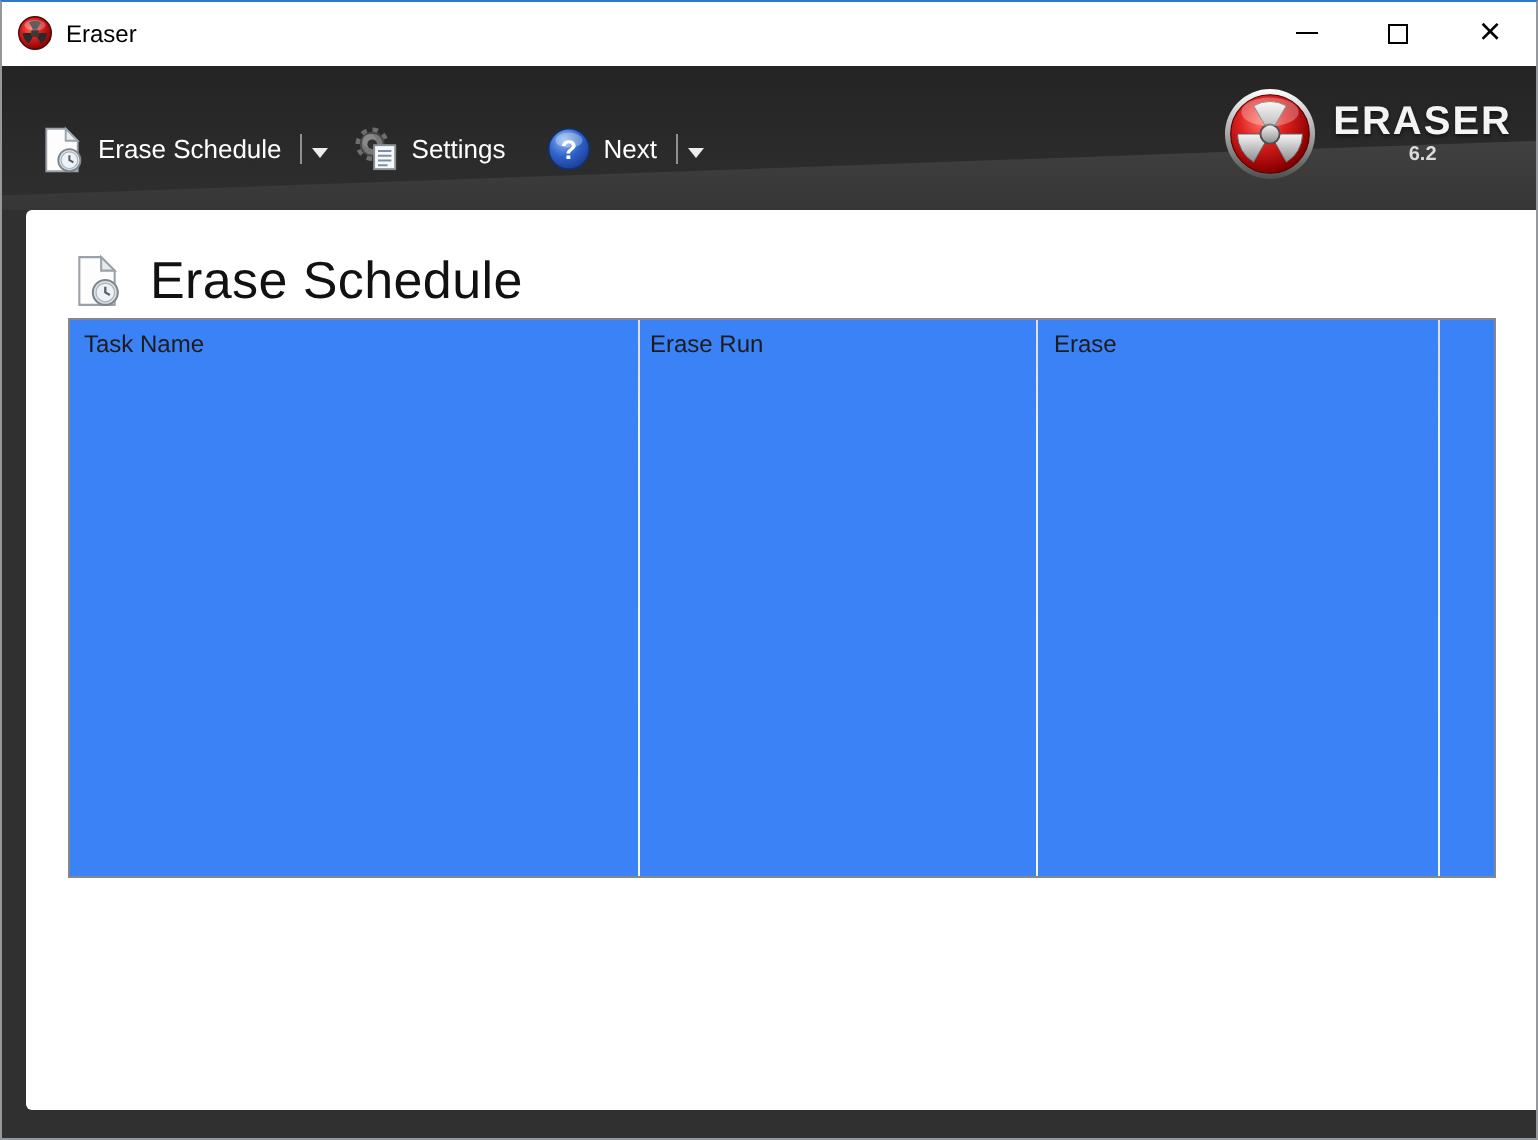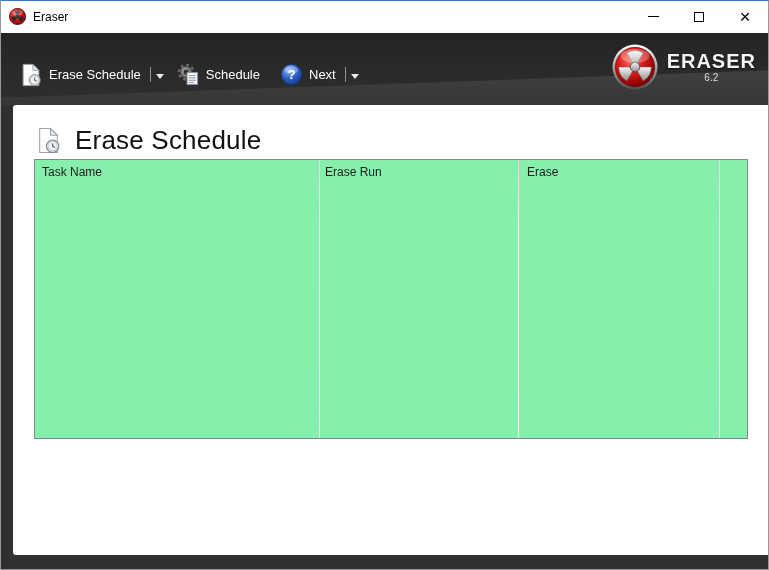--- a/index.html
+++ b/index.html
@@ -57,41 +57,41 @@
   .brand {
     position:absolute; right:12px; top:11px;
     display:flex; align-items:center;
   }
   .brand-icon { width:46px; height:46px; margin-right:9px; }
   .brand-text { display:flex; flex-direction:column; align-items:center; }
   .brand-name {
     font-size:20px; font-weight:bold; color:#f4f4f4; letter-spacing:1px;
     line-height:1; text-shadow:0 1px 2px rgba(0,0,0,.6);
   }
-  .brand-version { font-size:10px; color:#dcdcdc; line-height:1; margin-top:2px; }
+  .brand-version { font-size:10px; color:#dcdcdc; line-height:1; margin-top:2px;font-weight:bold; }
 
   
   .content {
     position:absolute; top:104px; left:0; right:0; bottom:0;
     background:#303030;
   }
   .panel {
     position:absolute; left:12px; right:0; top:0; bottom:14px;
     background:#ffffff; border-radius:3px 0 0 3px;
   }
   .page-heading {
     position:absolute; left:22px; top:20px;
     display:flex; align-items:center;
   }
   .page-heading .ico { display:flex; margin-right:13px; }
   .page-heading-text { font-size:26px; color:#111; letter-spacing:0.2px; }
 
   .task-table {
     position:absolute; left:21px; top:54px; width:714px; height:280px;
-    border:1px solid #828790; background:#86efac;
+    border:1px solid #828790; background:#3b82f6;
   }
   .col-sep {
     position:absolute; top:0; bottom:0; width:1px;
     background:linear-gradient(to bottom,#dadde1 0px,#dfe3e7 22px,#edf3fa 60px,#f3f8fd 100%);
   }
   .col-head {
     position:absolute; top:5px; font-size:12px; color:#1c1c1c; white-space:nowrap;
   }
 </style>
 </head>
@@ -153,21 +153,21 @@
         <span class="ico">
           <svg width="23" height="23" viewBox="0 0 24 24">
             <circle cx="9.5" cy="9.5" r="7.4" fill="none" stroke="#6e6e6e" stroke-width="2.6" stroke-dasharray="2.8 3"></circle>
             <circle cx="9.5" cy="9.5" r="6" fill="#777777" stroke="#464646"></circle>
             <circle cx="8" cy="7.8" r="3.6" fill="#969696" opacity="0.6"></circle>
             <circle cx="9.5" cy="9.5" r="2.5" fill="#2f2f2f"></circle>
             <rect x="10.5" y="10" width="11" height="12.5" fill="#f6f8fa" stroke="#8a9096"></rect>
             <path d="M12.5 13 h7 M12.5 15.5 h7 M12.5 18 h7 M12.5 20.5 h5" stroke="#7d8fa8" stroke-width="1"></path>
           </svg>
         </span>
-        <span>Schedule</span>
+        <span>Settings</span>
       </div>
 
       <div class="tb-btn gap-help">
         <span class="ico">
           <svg width="23" height="23" viewBox="0 0 24 24">
             <defs>
               <radialGradient id="hblue" cx="38%" cy="28%" r="75%">
                 <stop offset="0%" stop-color="#8fb7f2"></stop>
                   <stop offset="55%" stop-color="#2e62c9"></stop>
                   <stop offset="100%" stop-color="#1a3d93"></stop>

